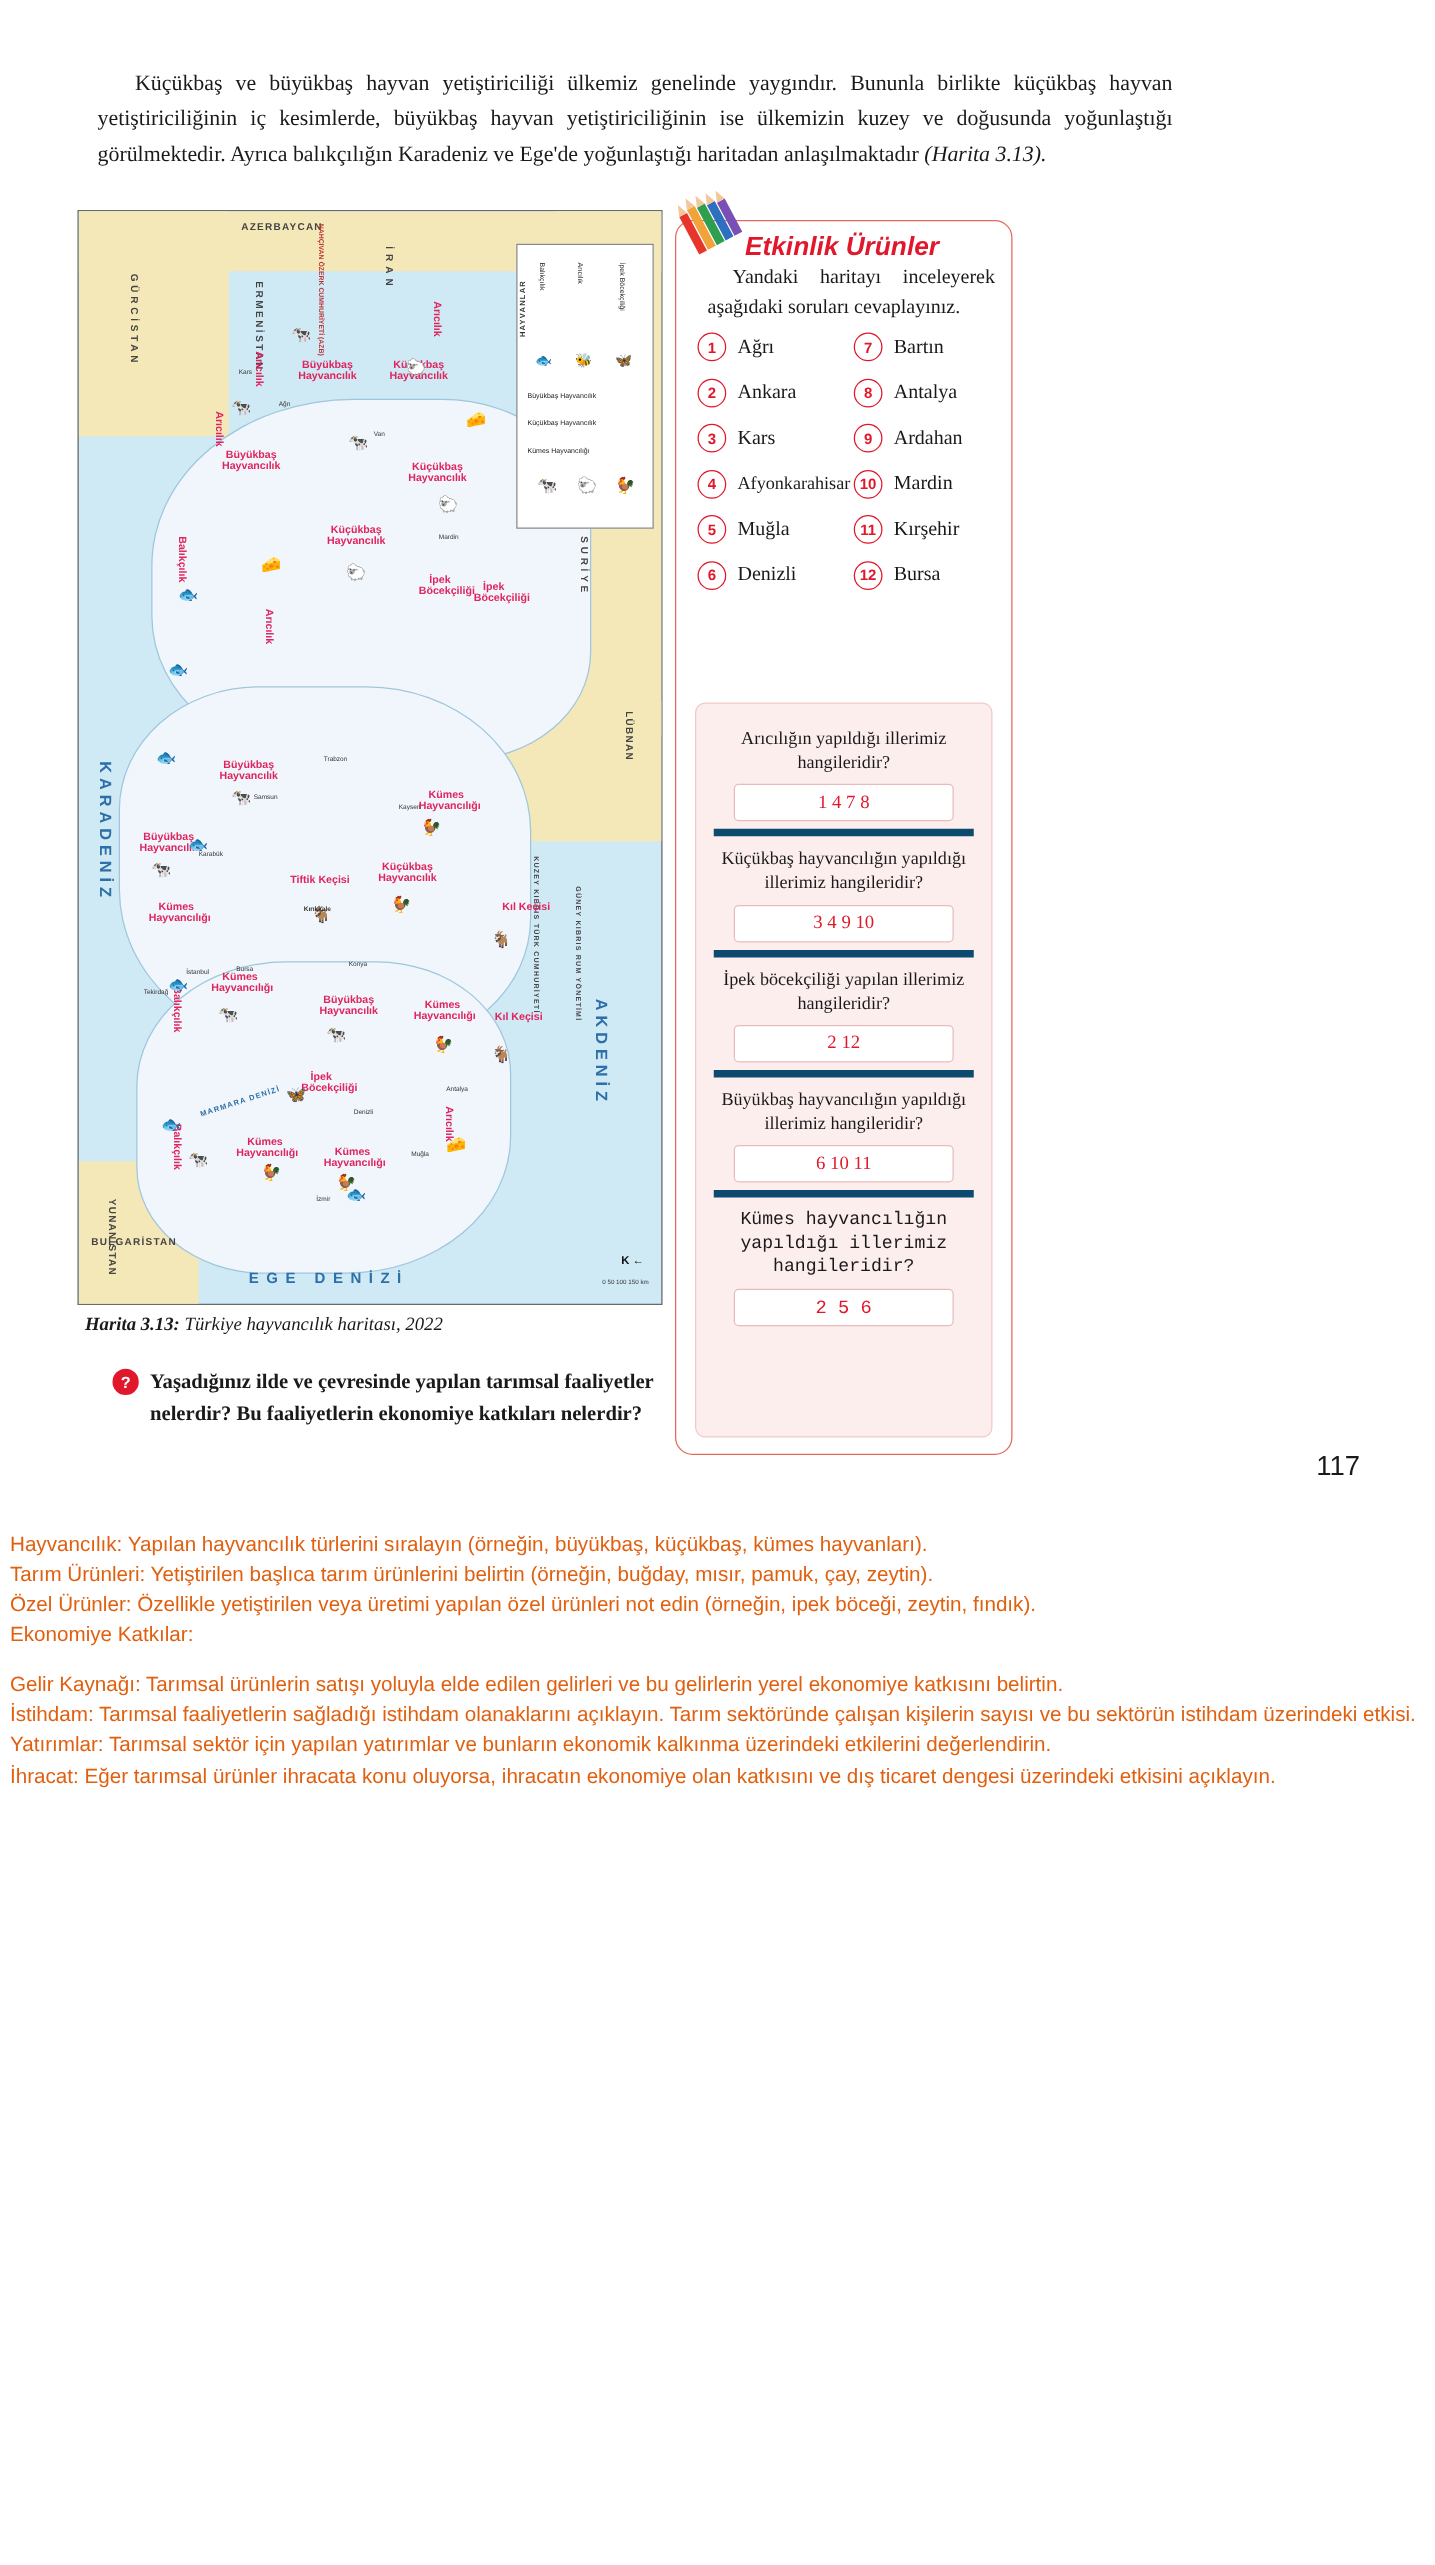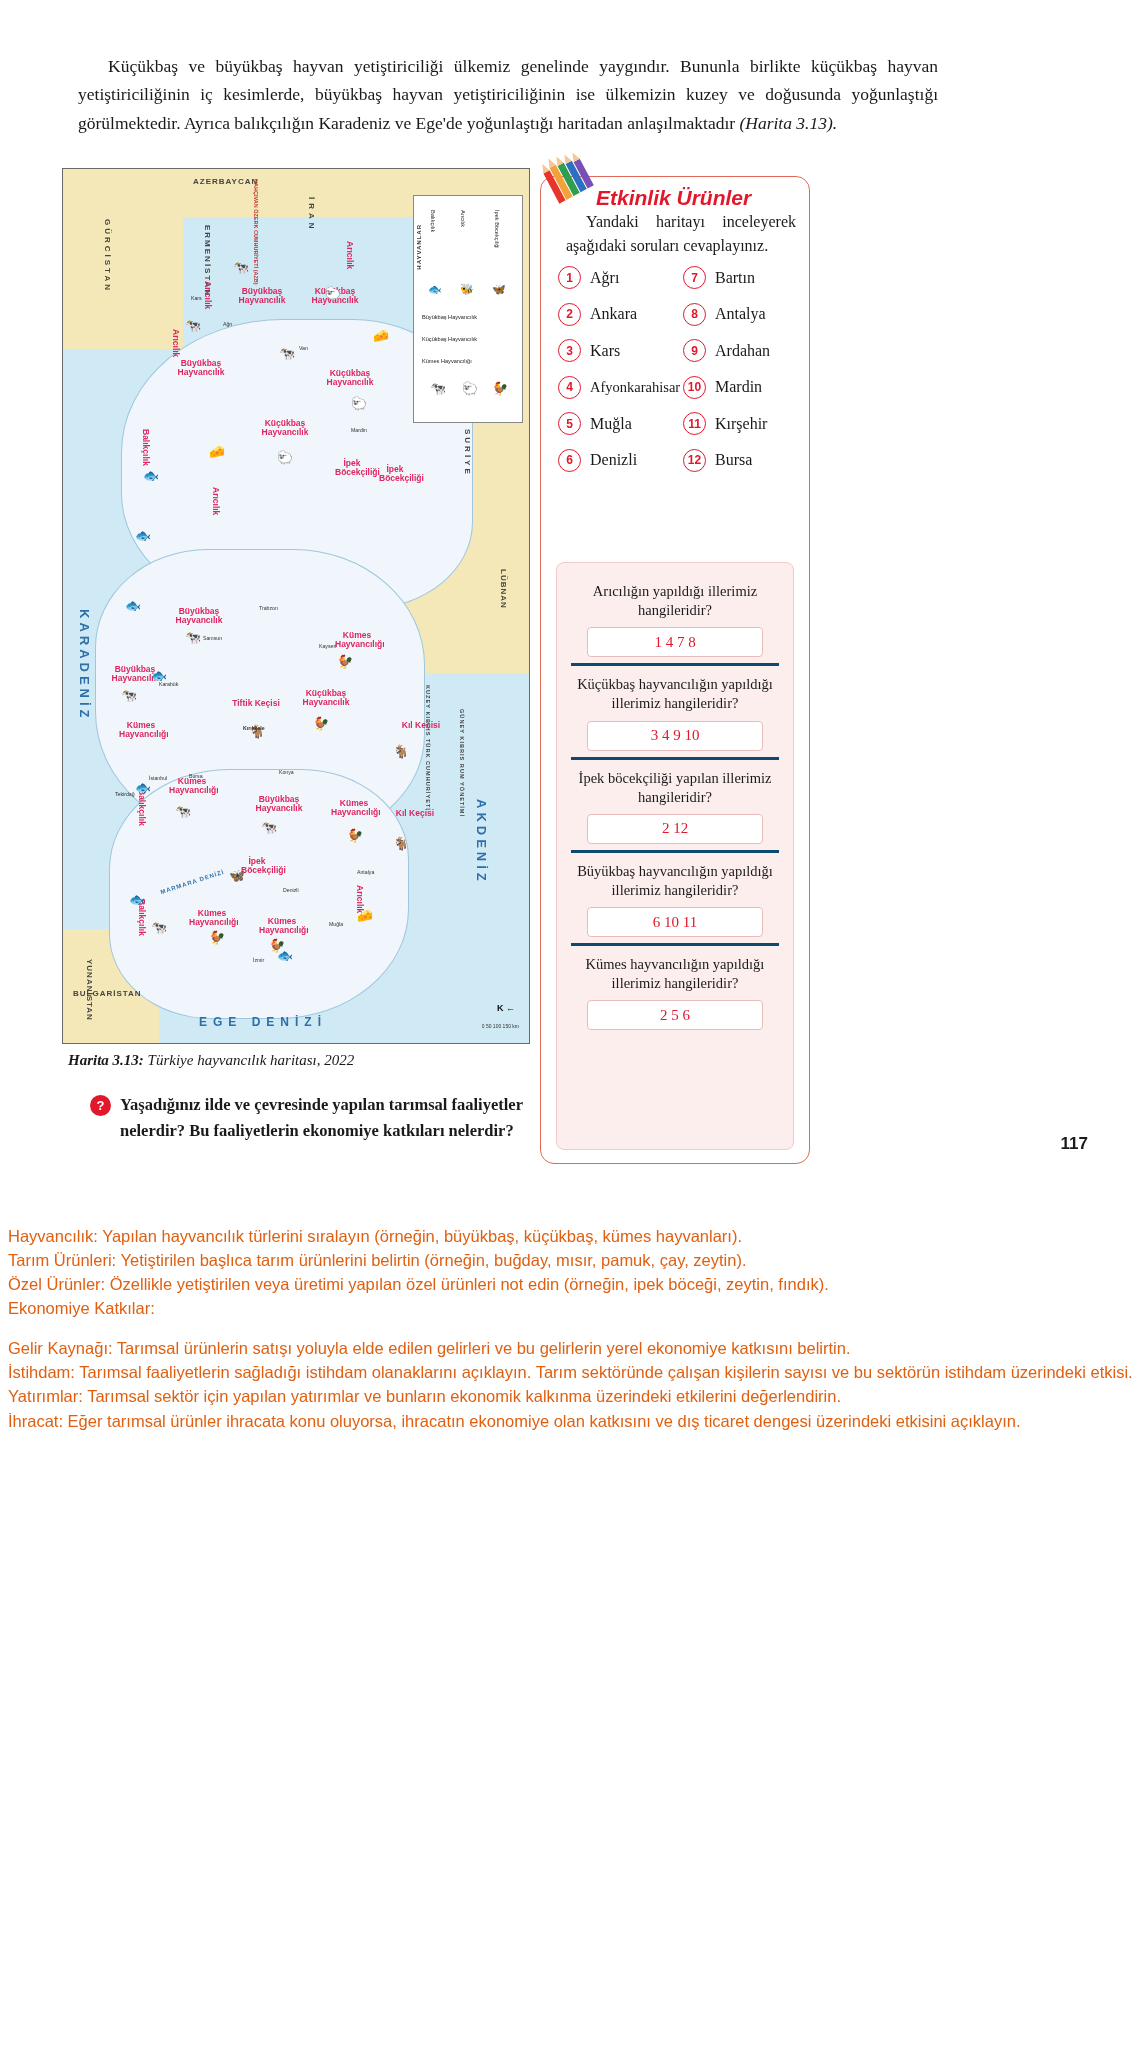--- a/index.html
+++ b/index.html
@@ -98,33 +98,33 @@
     font-family:"Liberation Sans", sans-serif; font-size:12px; font-weight:bold;
     display:flex; align-items:center; justify-content:center; flex:0 0 auto;
   }
   .num-label { margin-left:9px; font-size:16px; }
 
   .qa-card {
     position:absolute; left:556px; top:562px; width:238px; height:588px;
     background:#fdeeee; border:1px solid #f2c9c9; border-radius:8px;
     padding:10px 14px;
   }
-  .qa-item { padding:9px 0 6px; border-bottom:3px solid #0c4a6e; }
-  .qa-item:last-child { border-bottom:none; }
+  .qa-item { padding:9px 0 6px; border-bottom:6px solid #0c4a6e; }
+  .qa-item:last-child { border-bottom:none;font-family:Liberation Mono, monospace; }
   .qa-q { font-size:14.5px; text-align:center; line-height:1.32; }
   .qa-ans {
     margin:7px auto 0; width:176px; height:30px;
     background:#fff; border:1px solid #e9bcbc; border-radius:4px;
     display:flex; align-items:center; justify-content:center;
     color:#e1172b; font-size:15px;
   }
 
   .page-num {
-    position:absolute; right:60px; top:1134px;
-    font-family:"Liberation Sans", sans-serif; font-weight:bold; font-size:17px;
+    position:absolute; right:60px; top:1160px;
+    font-family:"Liberation Sans", sans-serif; font-weight:normal; font-size:22px;
   }
 
   
   .answers {
     position:absolute; left:8px; top:1208px; width:1130px;
     font-family:"Liberation Sans", sans-serif;
     color:#e06010; font-size:16.5px; line-height:1.46;
   }
   .answers p { margin:0 0 0 0; }
   .answers .gap { height:16px; }

